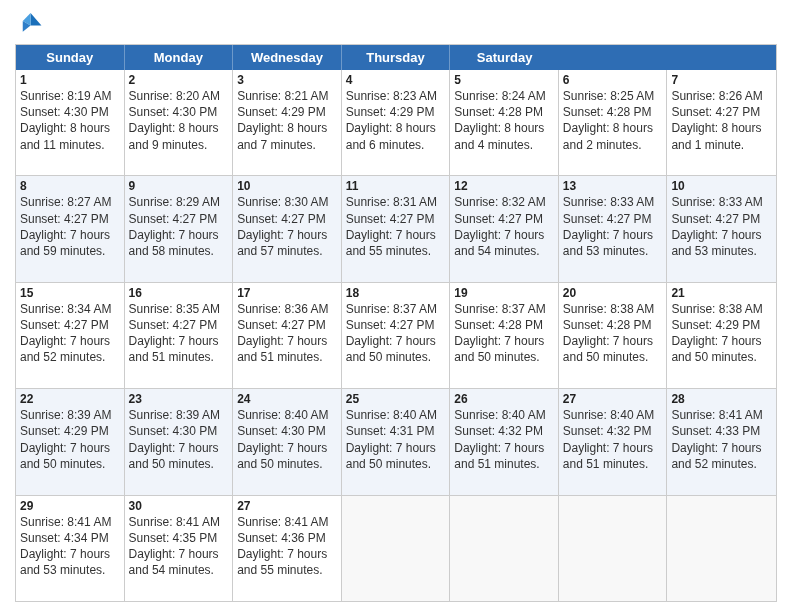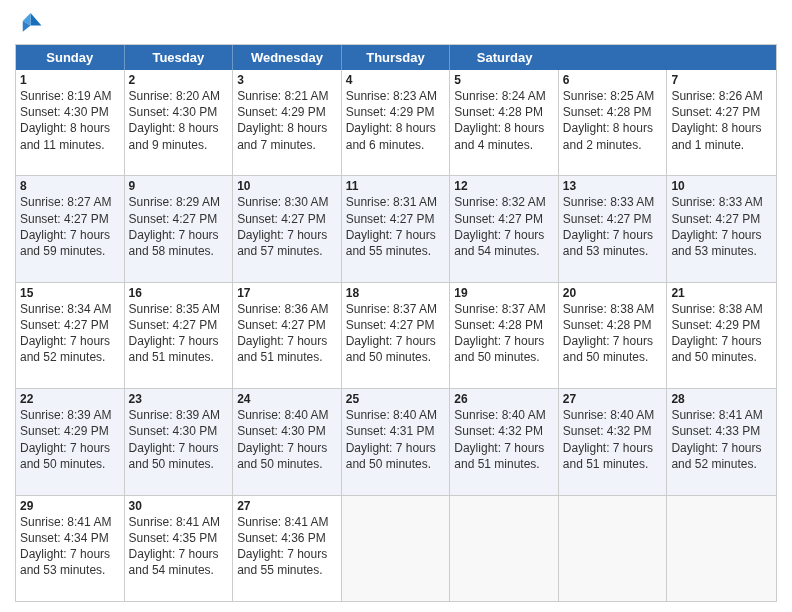--- a/index.html
+++ b/index.html
@@ -129,21 +129,21 @@
     </div>
     <div class="title-section">
       <div class="main-title"></div>
       <div class="subtitle"></div>
     </div>
   </div>
 
   <div class="calendar">
     <div class="cal-header">
     <div class="cal-header-cell">Sunday</div>
-        <div class="cal-header-cell">Tuesday</div>
+        <div class="cal-header-cell">Monday</div>
         <div class="cal-header-cell">Wednesday</div>
         <div class="cal-header-cell">Thursday</div>
         <div class="cal-header-cell">Saturday</div>
       </div>
     <div class="cal-body">
     <div class="cal-row">
           <div class="cal-cell">
             <span class="day-num">1</span>
             <div class="cell-text">Sunrise: 8:19 AM<br>Sunset: 4:30 PM<br>Daylight: 8 hours and 11 minutes.</div>
           </div>

